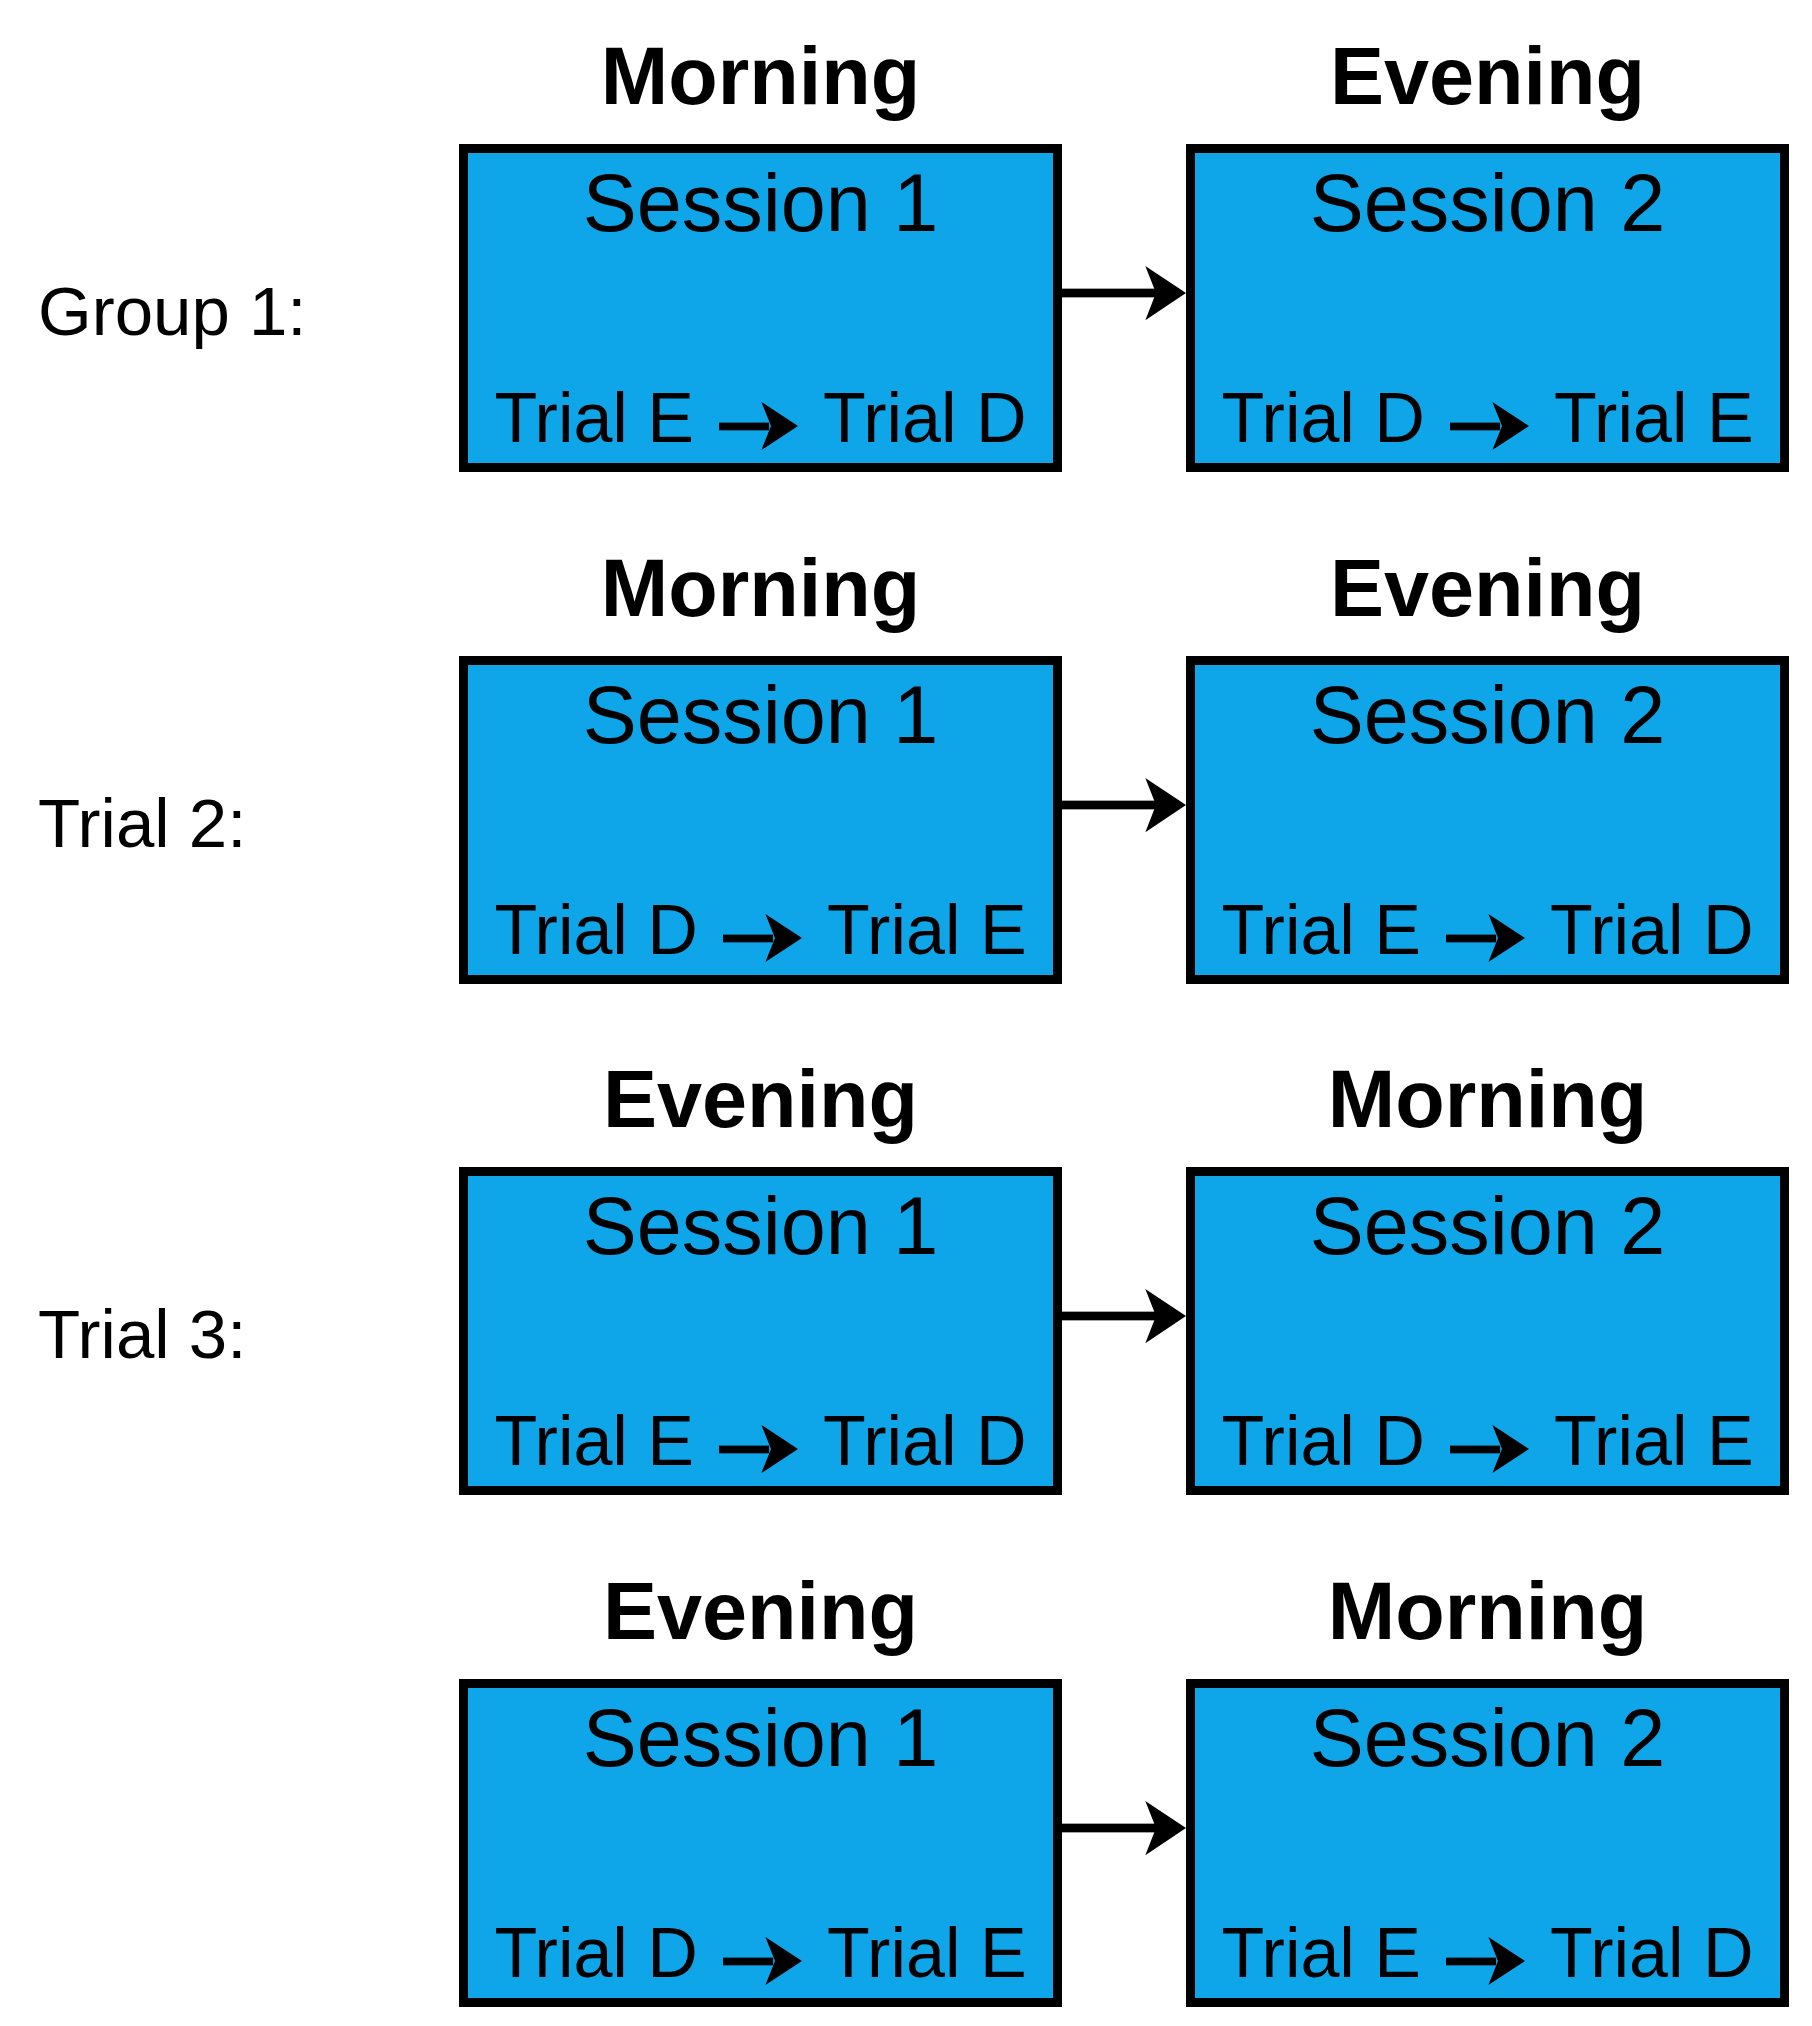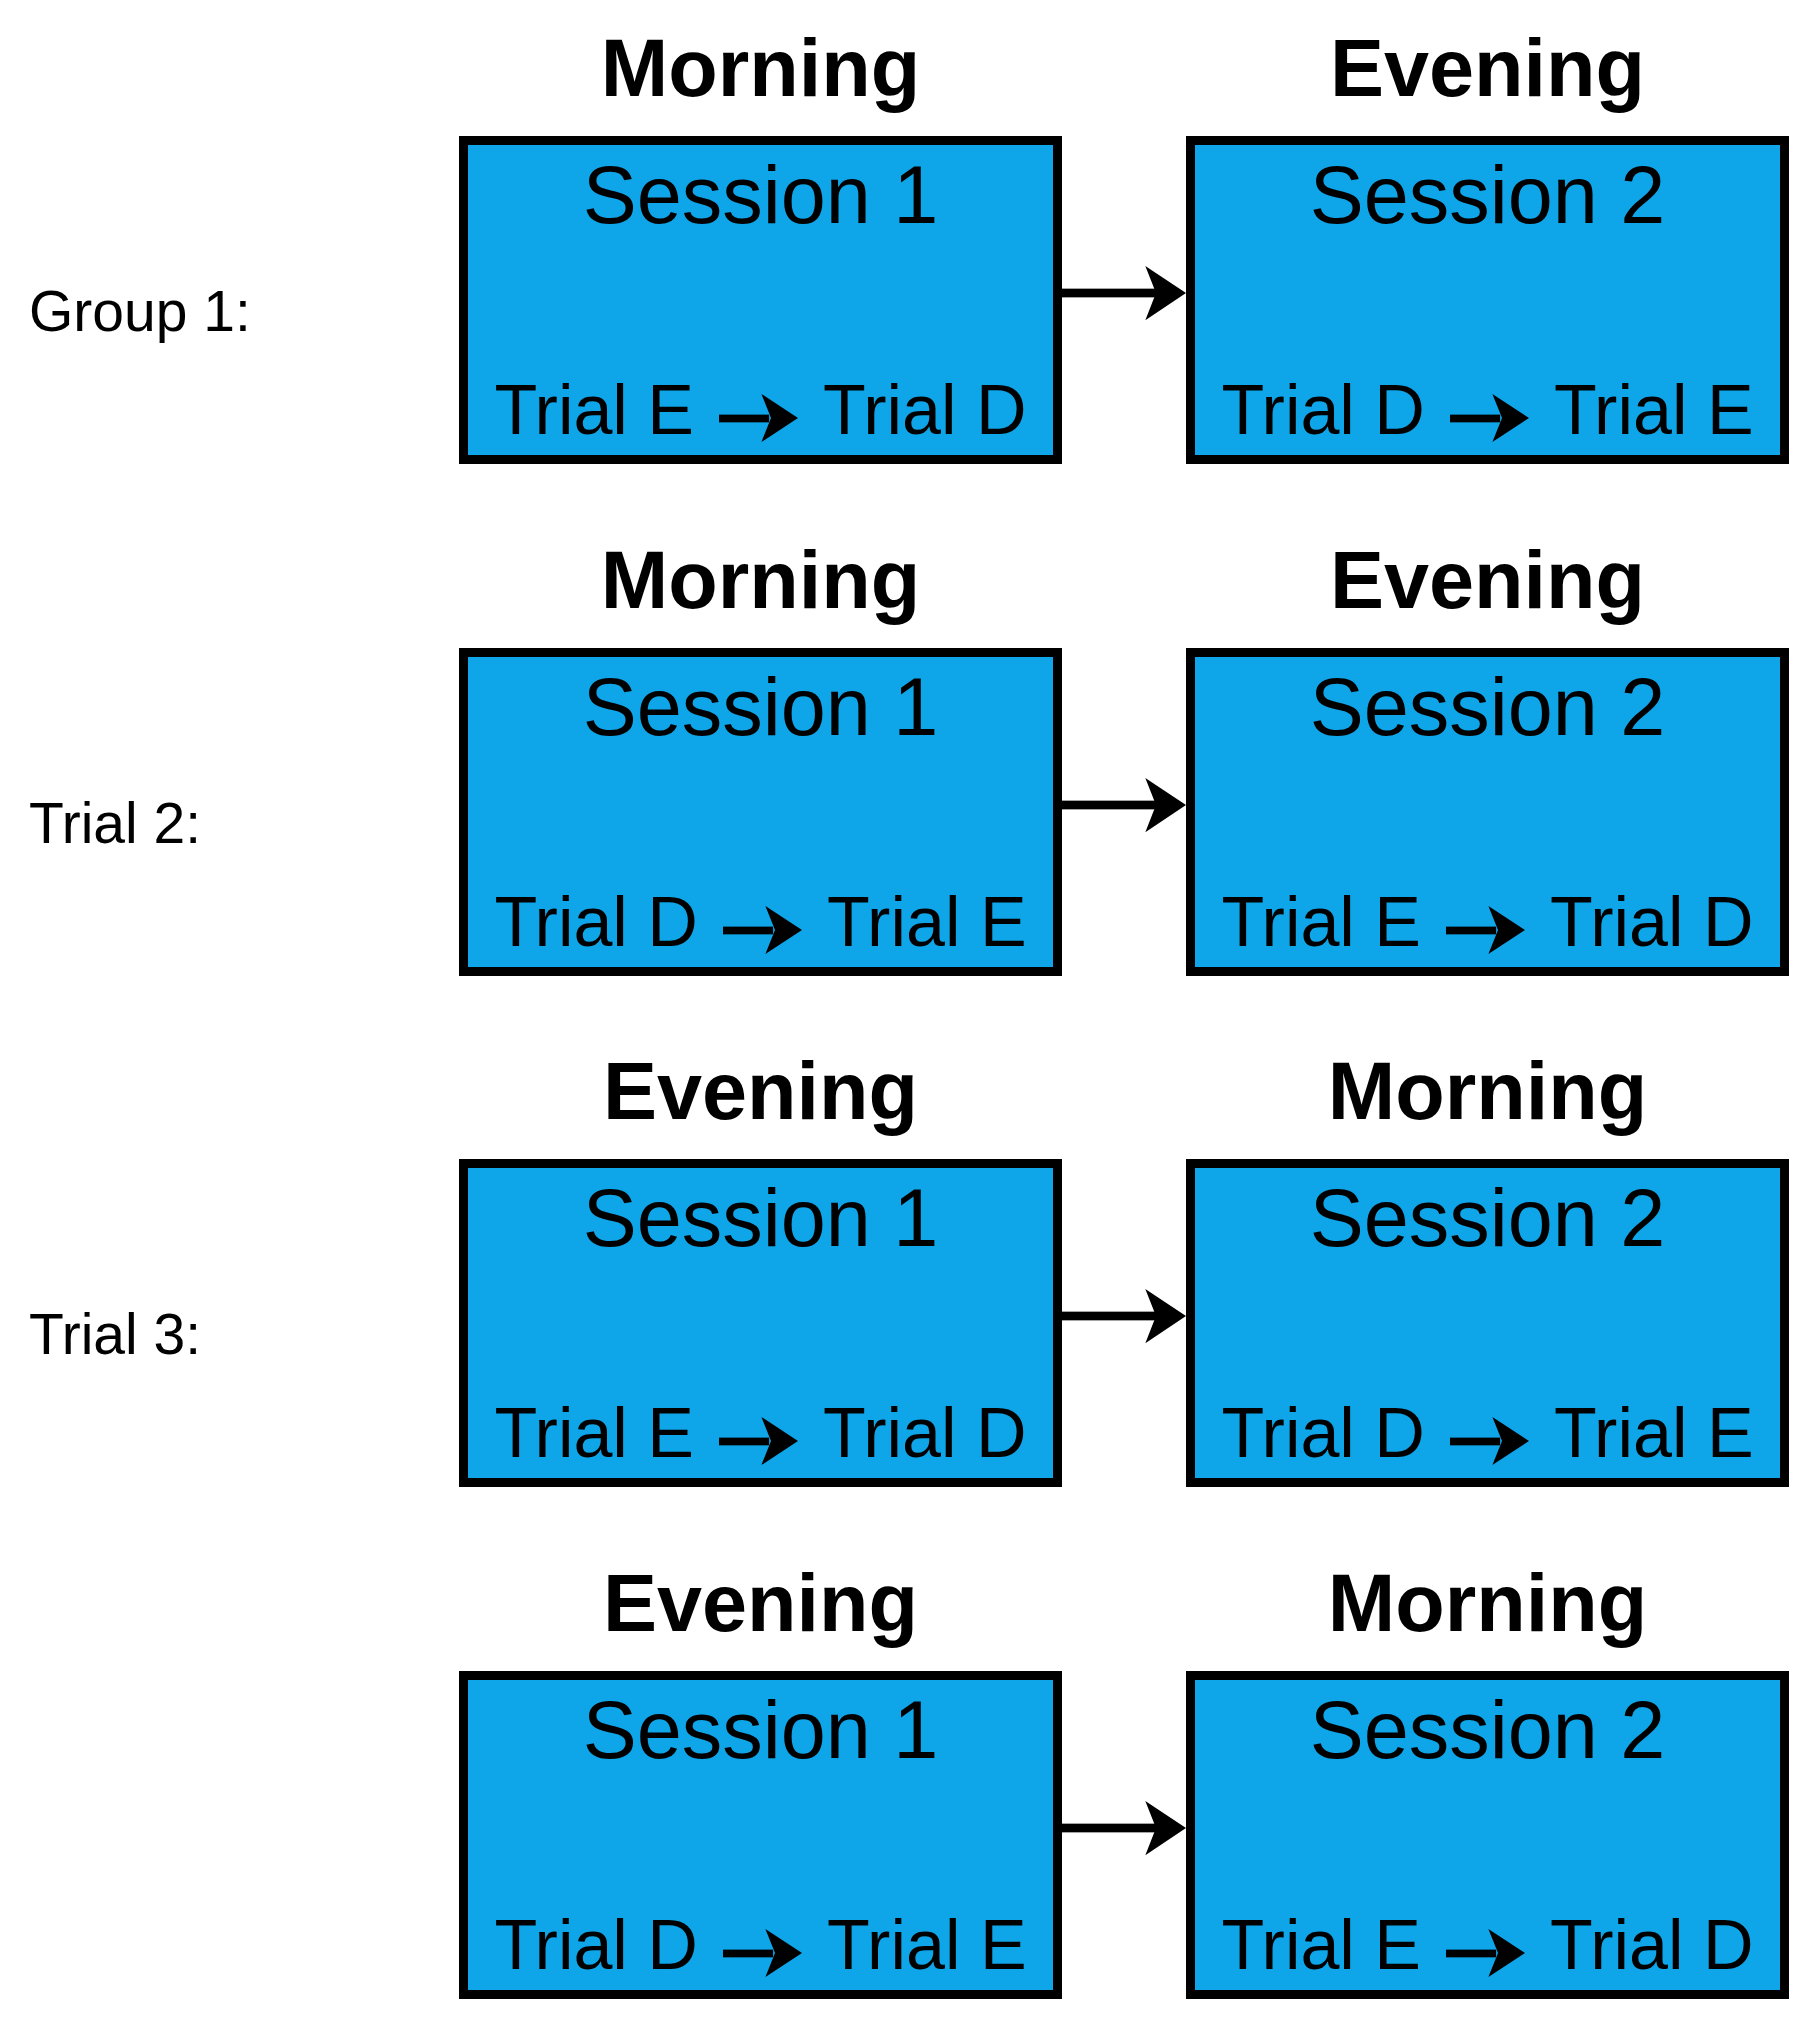--- a/index.html
+++ b/index.html
@@ -10,28 +10,28 @@
     font-family: "Liberation Sans", sans-serif;
     color: #000000;
   }
   .row { position: absolute; left: 0; width: 1812px; height: 512px; }
   .row.r0 { top: 0; }
   .row.r1 { top: 512px; }
   .row.r2 { top: 1023px; }
   .row.r3 { top: 1535px; }
 
   .group-label {
-    position: absolute; left: 29px; top: 248px;
+    position: absolute; left: 38px; top: 248px;
     height: 126px; width: 415px;
     display: flex; align-items: center;
-    font-size: 57px; line-height: 1;
+    font-size: 69px; line-height: 1;
     white-space: nowrap;
   }
 
-  .col { position: absolute; top: 8px; width: 603px; }
+  .col { position: absolute; top: 16px; width: 603px; }
   .col.c1 { left: 459px; }
   .col.c2 { left: 1186px; }
 
   .time-heading {
     height: 121px;
     display: flex; align-items: center; justify-content: center;
     font-size: 81px; font-weight: bold; line-height: 1;
     white-space: nowrap;
   }
 

